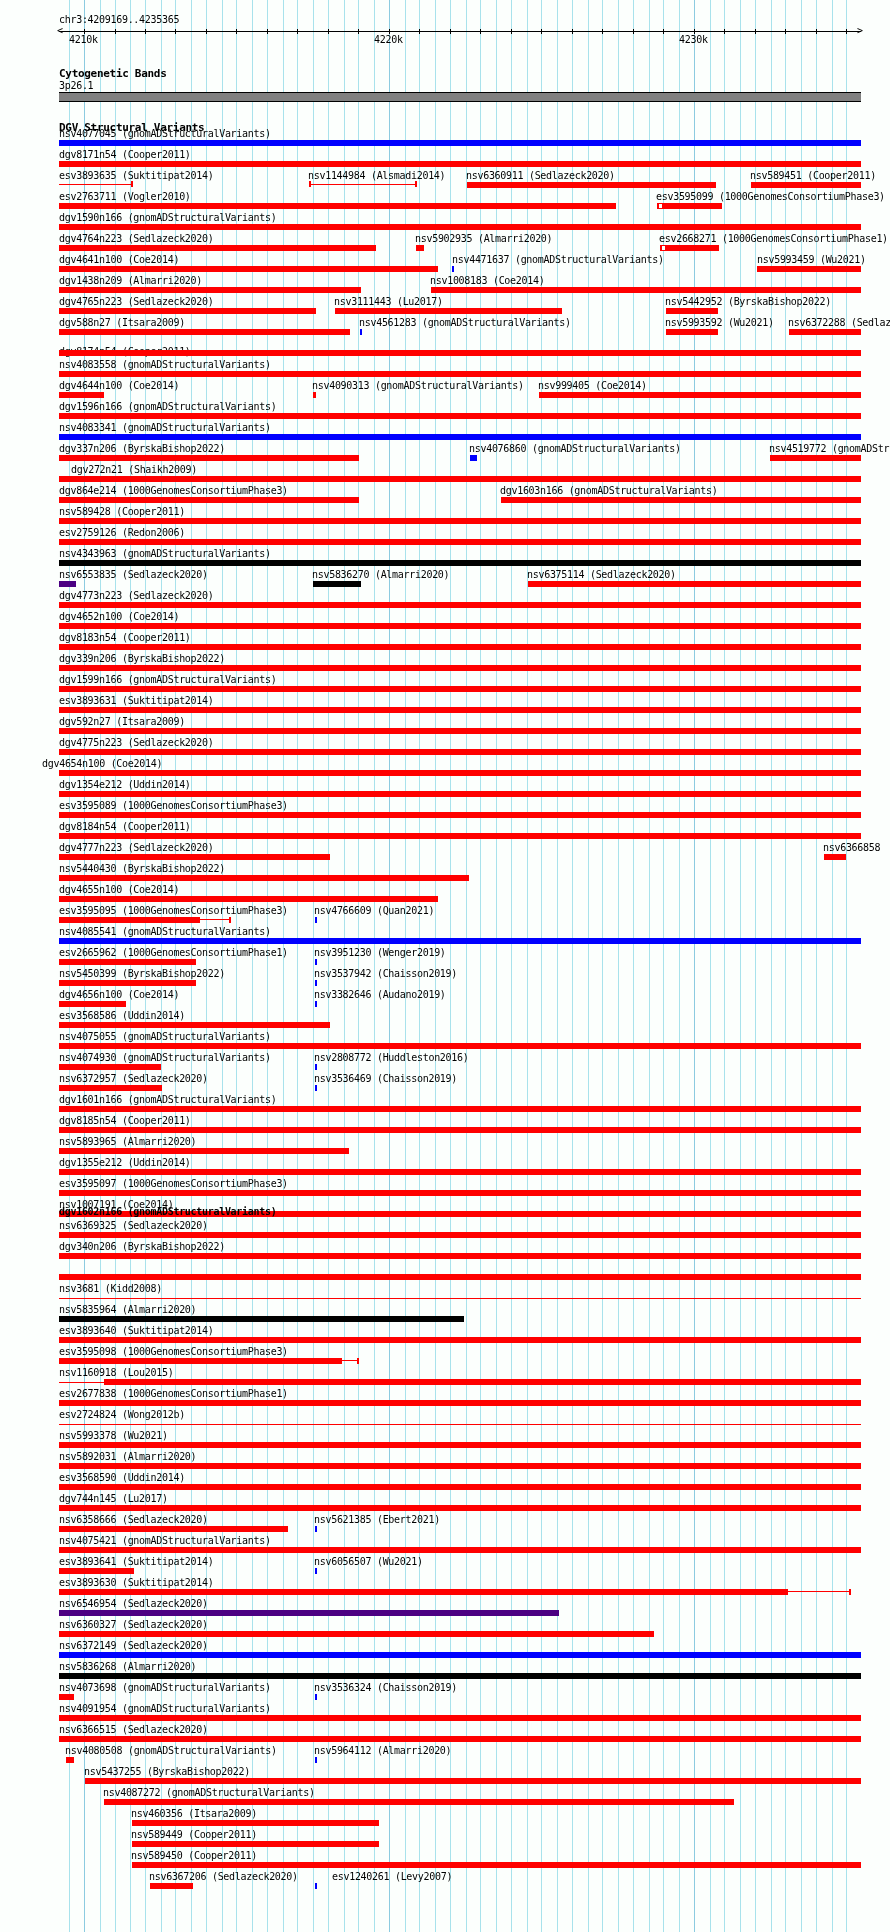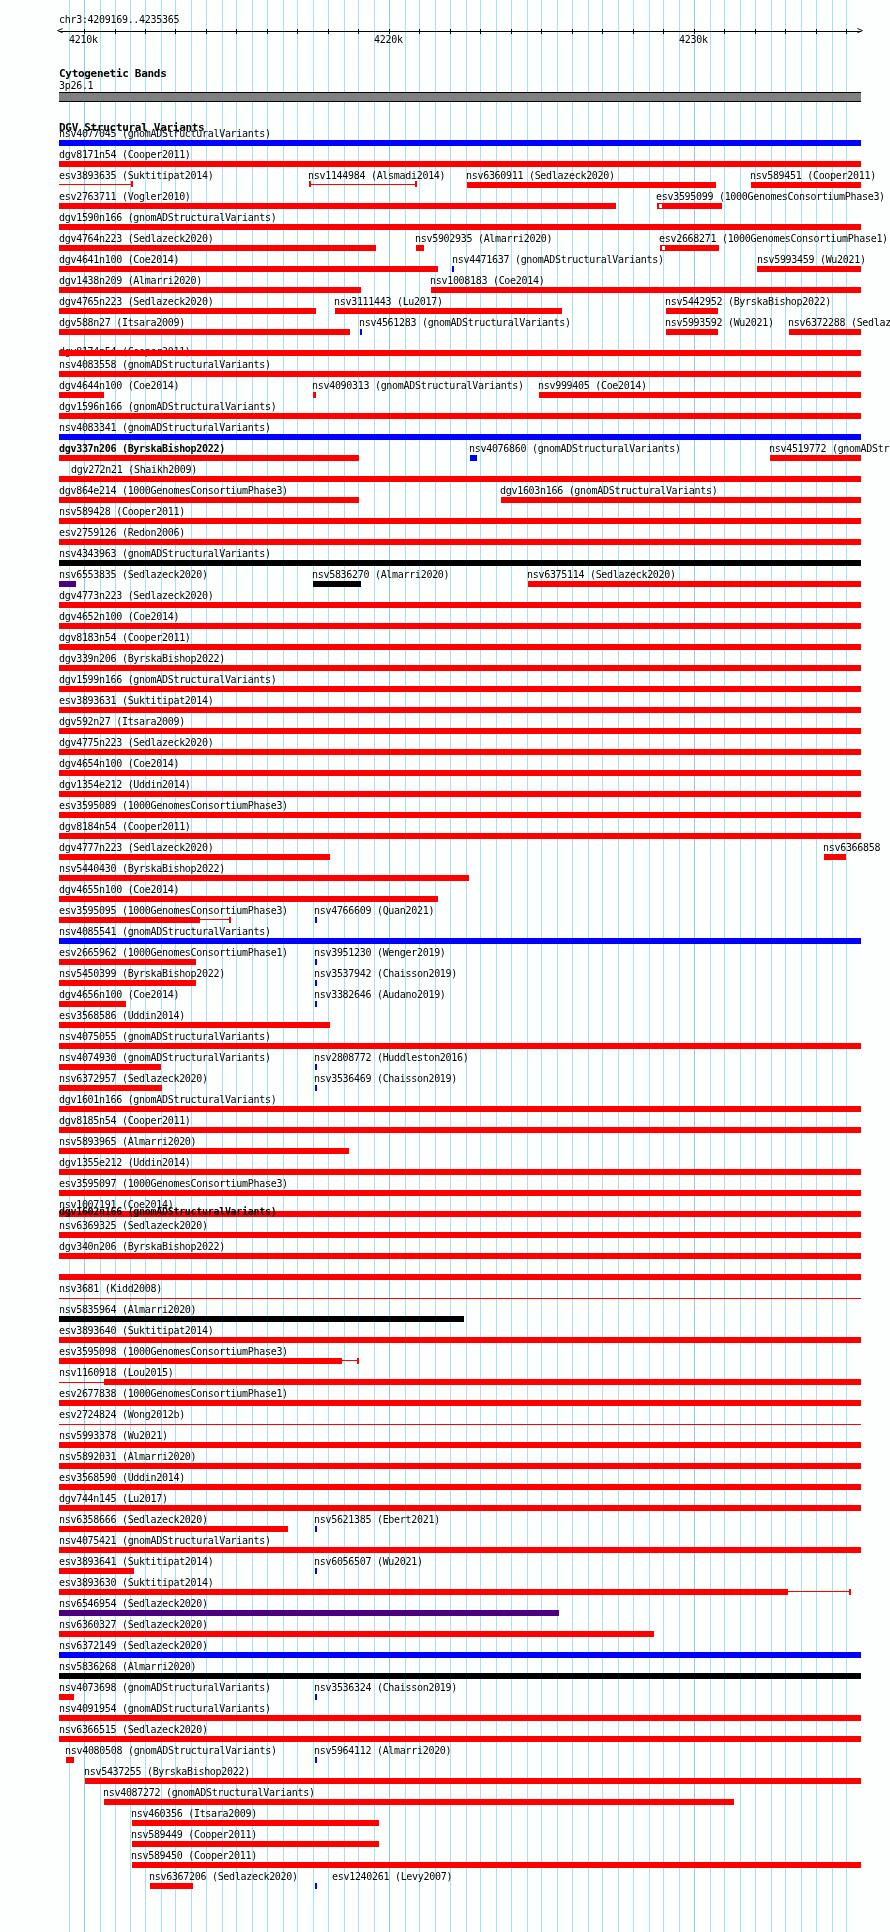--- a/index.html
+++ b/index.html
@@ -183,21 +183,21 @@
     <div class="abs lbl" style="left: 59px; top: 380px;">dgv4644n100 (Coe2014)</div>
     <div class="feat" style="background: rgb(255, 0, 0); left: 59px; width: 45px; top: 392px;"></div>
     <div class="abs lbl" style="left: 312px; top: 380px;">nsv4090313 (gnomADStructuralVariants)</div>
     <div class="feat" style="background: rgb(255, 0, 0); left: 313px; width: 3px; top: 392px;"></div>
     <div class="abs lbl" style="left: 538px; top: 380px;">nsv999405 (Coe2014)</div>
     <div class="feat" style="background: rgb(255, 0, 0); left: 539px; width: 322px; top: 392px;"></div>
     <div class="abs lbl" style="left: 59px; top: 401px;">dgv1596n166 (gnomADStructuralVariants)</div>
     <div class="feat" style="background: rgb(255, 0, 0); left: 59px; width: 802px; top: 413px;"></div>
     <div class="abs lbl" style="left: 59px; top: 422px;">nsv4083341 (gnomADStructuralVariants)</div>
     <div class="feat" style="background: rgb(0, 0, 255); left: 59px; width: 802px; top: 434px;"></div>
-    <div class="abs lbl" style="left: 59px; top: 443px; font-weight: bold;">dgv337n206 (ByrskaBishop2022)</div>
+    <div class="abs lbl" style="left: 59px; top: 443px;">dgv337n206 (ByrskaBishop2022)</div>
     <div class="feat" style="background: rgb(255, 0, 0); left: 59px; width: 300px; top: 455px;"></div>
     <div class="abs lbl" style="left: 469px; top: 443px;">nsv4076860 (gnomADStructuralVariants)</div>
     <div class="feat" style="background: rgb(0, 0, 255); left: 470px; width: 7px; top: 455px;"></div>
     <div class="abs lbl" style="left: 769px; top: 443px;">nsv4519772 (gnomADStructuralVariants)</div>
     <div class="feat" style="background: rgb(255, 0, 0); left: 770px; width: 91px; top: 455px;"></div>
     <div class="abs lbl" style="left: 59px; top: 464px; margin-left: 12px;">dgv272n21 (Shaikh2009)</div>
     <div class="feat" style="background: rgb(255, 0, 0); left: 59px; width: 802px; top: 476px;"></div>
     <div class="abs lbl" style="left: 59px; top: 485px;">dgv864e214 (1000GenomesConsortiumPhase3)</div>
     <div class="feat" style="background: rgb(255, 0, 0); left: 59px; width: 300px; top: 497px;"></div>
     <div class="abs lbl" style="left: 500px; top: 485px;">dgv1603n166 (gnomADStructuralVariants)</div>
@@ -223,21 +223,21 @@
     <div class="abs lbl" style="left: 59px; top: 653px;">dgv339n206 (ByrskaBishop2022)</div>
     <div class="feat" style="background: rgb(255, 0, 0); left: 59px; width: 802px; top: 665px;"></div>
     <div class="abs lbl" style="left: 59px; top: 674px;">dgv1599n166 (gnomADStructuralVariants)</div>
     <div class="feat" style="background: rgb(255, 0, 0); left: 59px; width: 802px; top: 686px;"></div>
     <div class="abs lbl" style="left: 59px; top: 695px; text-align: center;">esv3893631 (Suktitipat2014)</div>
     <div class="feat" style="background: rgb(255, 0, 0); left: 59px; width: 802px; top: 707px;"></div>
     <div class="abs lbl" style="left: 59px; top: 716px;">dgv592n27 (Itsara2009)</div>
     <div class="feat" style="background: rgb(255, 0, 0); left: 59px; width: 802px; top: 728px;"></div>
     <div class="abs lbl" style="left: 59px; top: 737px; text-align: center;">dgv4775n223 (Sedlazeck2020)</div>
     <div class="feat" style="background: rgb(255, 0, 0); left: 59px; width: 802px; top: 749px;"></div>
-    <div class="abs lbl" style="left: 59px; top: 758px;">dgv4654n100 (Coe2014)</div>
+    <div class="abs lbl" style="left: 42px; top: 758px;">dgv4654n100 (Coe2014)</div>
     <div class="feat" style="background: rgb(255, 0, 0); left: 59px; width: 802px; top: 770px;"></div>
     <div class="abs lbl" style="left: 59px; top: 779px;">dgv1354e212 (Uddin2014)</div>
     <div class="feat" style="background: rgb(255, 0, 0); left: 59px; width: 802px; top: 791px;"></div>
     <div class="abs lbl" style="left: 59px; top: 800px;">esv3595089 (1000GenomesConsortiumPhase3)</div>
     <div class="feat" style="background: rgb(255, 0, 0); left: 59px; width: 802px; top: 812px;"></div>
     <div class="abs lbl" style="left: 59px; top: 821px;">dgv8184n54 (Cooper2011)</div>
     <div class="feat" style="background: rgb(255, 0, 0); left: 59px; width: 802px; top: 833px;"></div>
     <div class="abs lbl" style="left: 59px; top: 842px;">dgv4777n223 (Sedlazeck2020)</div>
     <div class="feat" style="background: rgb(255, 0, 0); left: 59px; width: 271px; top: 854px;"></div>
     <div class="abs lbl" style="left: 823px; top: 842px;">nsv6366858</div>

